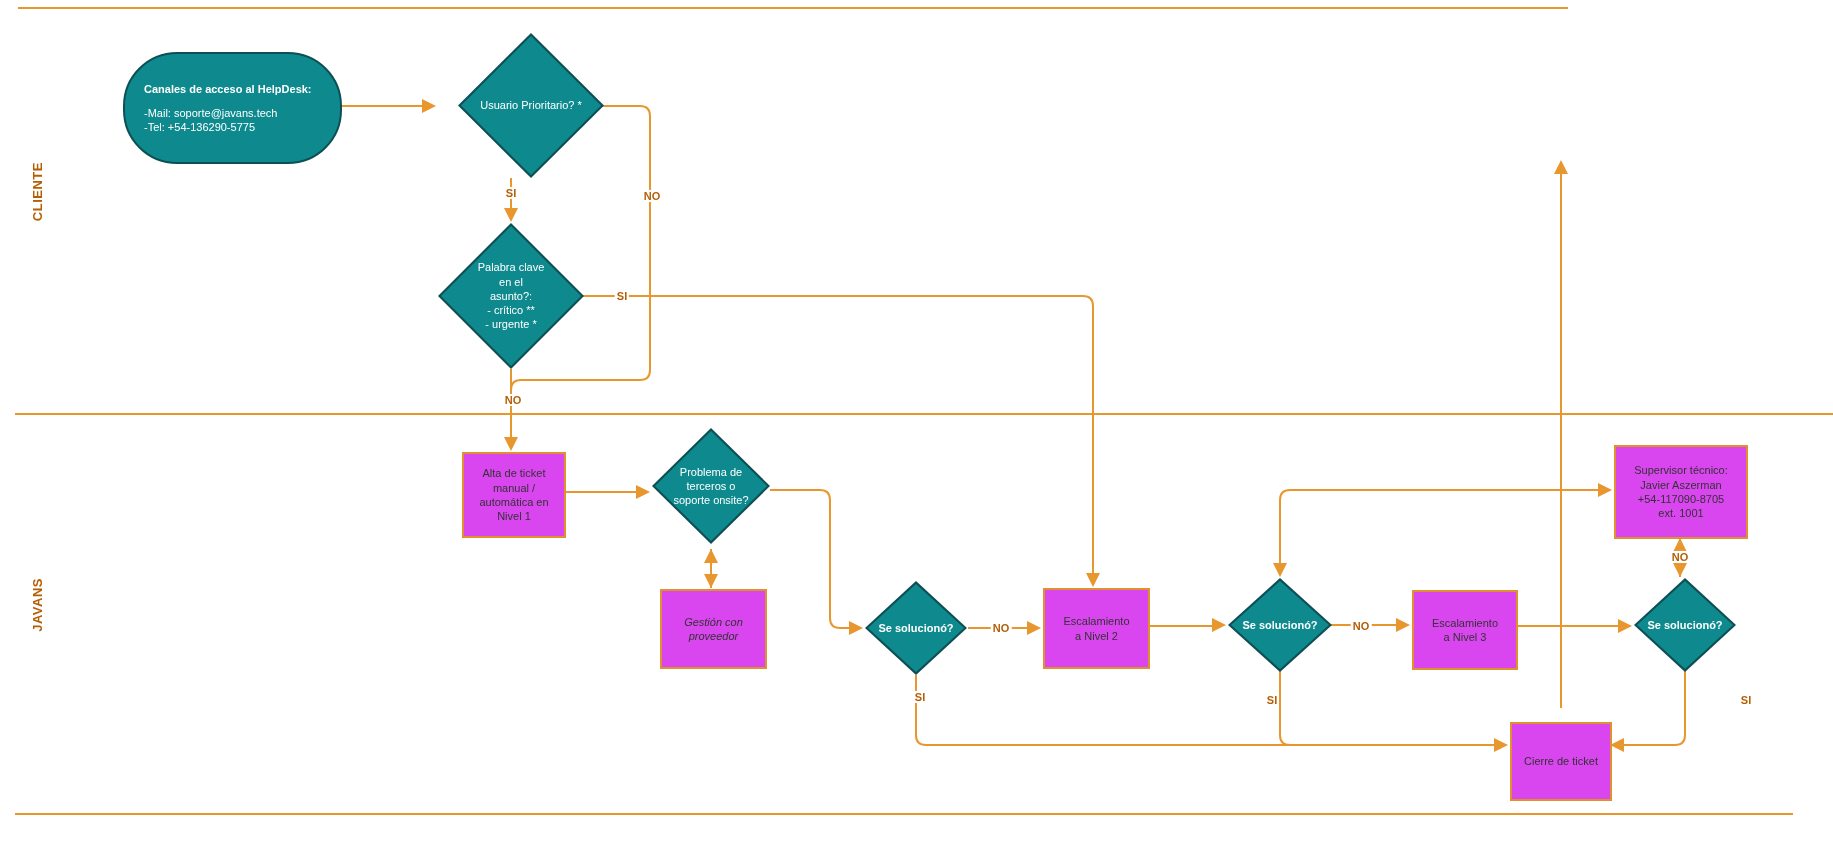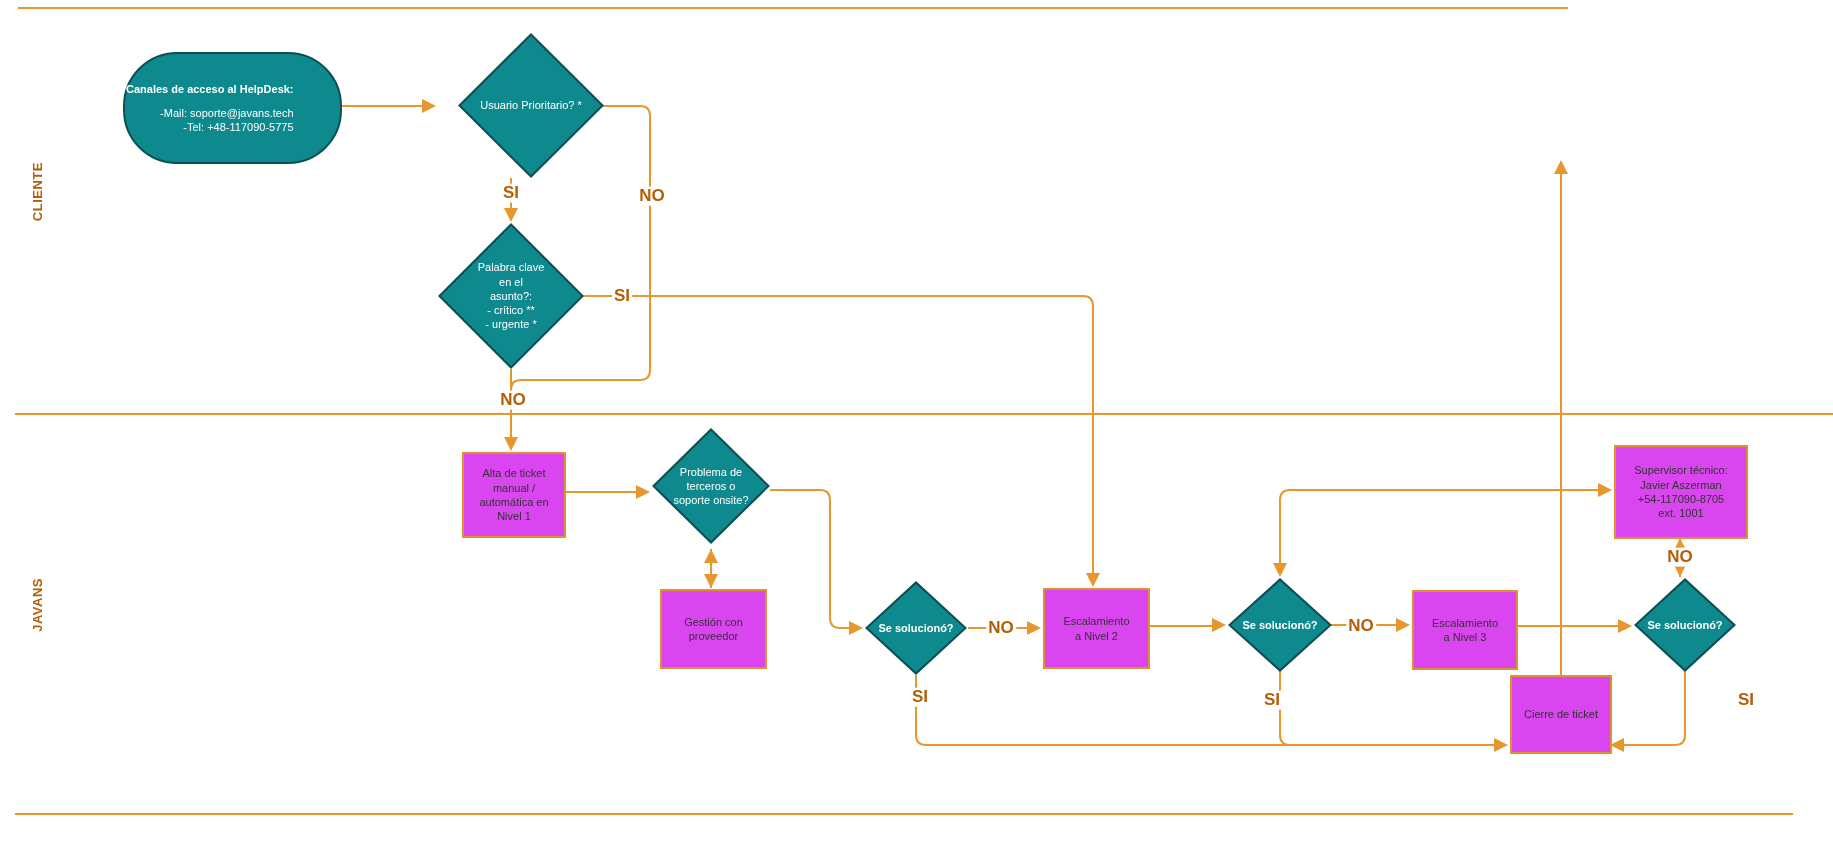--- a/index.html
+++ b/index.html
@@ -12,38 +12,38 @@
     position:absolute;z-index:2;color:#b45f06;font-weight:bold;font-size:13px;
     letter-spacing:.5px;writing-mode:vertical-rl;transform:rotate(180deg);
   }
   .node{position:absolute;z-index:3;display:flex;align-items:center;justify-content:center;
     text-align:center;font-size:11px;line-height:1.3;}
   .stadium{
     background:#0e8a8e;border:2px solid #0d4f54;color:#fff;
   }
   .stadium .txt{white-space:pre-line;}
   #node-canales{border-radius:54px;justify-content:flex-start;text-align:left;}
-  #node-canales .inner{padding-left:1px;padding-right:6px;text-align:right;}
+  #node-canales .inner{padding-left:19px;padding-right:6px;}
   #node-canales .hd{font-weight:bold;margin-bottom:10px;}
   #node-encuesta{border-radius:48px;}
   .diamond{background:transparent;border:none;}
   .diamond .d-bg,.diamond .d-fill{
     position:absolute;clip-path:polygon(50% 0,100% 50%,50% 100%,0 50%);
   }
   .diamond .d-bg{inset:0;background:#0d4f54;}
   .diamond .d-fill{inset:3px;background:#0e8a8e;}
   .diamond .txt{position:relative;z-index:2;color:#fff;white-space:pre-line;padding:0 6px;}
   .rect{
     background:#d946ef;border:2.5px solid #e0912d;color:#333;
   }
   .rect .txt{white-space:pre-line;padding:0 4px;}
   .bold{font-weight:bold;}
   .elabel{
     position:absolute;z-index:4;transform:translate(-50%,-50%);
-    background:#fff;color:#b45f06;font-weight:bold;font-size:17px;
+    background:#fff;color:#b45f06;font-weight:bold;font-size:11px;
     padding:0 2px;line-height:1.1;
   }
 </style>
 </head>
 <body>
 
 <div id="canvas">
 
   <svg class="connectors" width="1833" height="845" viewBox="0 0 1833 845">
     <g stroke="#e8972f" stroke-width="2" fill="none">
@@ -93,21 +93,21 @@
     </g>
   </svg>
 
   <div class="lane-label" style="left:30px;top:162px;">CLIENTE</div>
   <div class="lane-label" style="left:30px;top:578px;">JAVANS</div>
 
   <div class="node stadium" id="node-canales" style="left:123px;top:52px;width:215px;height:108px;">
     <div class="inner">
       <div class="hd">Canales de acceso al HelpDesk:</div>
       <div class="txt">-Mail: soporte@javans.tech
--Tel: +48-117090-5775</div>
+-Tel: +54-136290-5775</div>
     </div>
   </div>
 
   <div class="node diamond" style="left:458px;top:33px;width:146px;height:145px;">
     <div class="d-bg"></div>
     <div class="d-fill"></div>
     <div class="txt">Usuario Prioritario? *</div>
   </div>
 
   <div class="node diamond" style="left:438px;top:223px;width:146px;height:146px;">
@@ -129,21 +129,21 @@
   </div>
 
   <div class="node diamond" style="left:652px;top:428px;width:118px;height:116px;">
     <div class="d-bg"></div>
     <div class="d-fill"></div>
     <div class="txt">Problema de
 terceros o
 soporte onsite?</div>
   </div>
 
-  <div class="node rect" style="left:660px;top:589px;width:103px;height:76px;">
+  <div class="node rect" style="left:660px;top:589px;width:103px;height:76px;font-style:italic;">
     <div class="txt">Gestión con
 proveedor</div>
   </div>
 
   <div class="node diamond" style="left:865px;top:581px;width:102px;height:94px;">
     <div class="d-bg"></div>
     <div class="d-fill"></div>
     <div class="txt bold">Se solucionó?</div>
   </div>
 
@@ -169,21 +169,21 @@
     <div class="txt bold">Se solucionó?</div>
   </div>
 
   <div class="node rect" style="left:1614px;top:445px;width:130px;height:90px;">
     <div class="txt">Supervisor técnico:
 Javier Aszerman
 +54-117090-8705
 ext. 1001</div>
   </div>
 
-  <div class="node rect" style="left:1510px;top:675px;width:98px;height:75px;">
+  <div class="node rect" style="left:1510px;top:722px;width:98px;height:75px;">
     <div class="txt">Cierre de ticket</div>
   </div>
 
   <span class="elabel" style="left:511px;top:193px;">SI</span>
   <span class="elabel" style="left:652px;top:196px;">NO</span>
   <span class="elabel" style="left:622px;top:296px;">SI</span>
   <span class="elabel" style="left:513px;top:400px;">NO</span>
   <span class="elabel" style="left:1001px;top:628px;">NO</span>
   <span class="elabel" style="left:920px;top:697px;">SI</span>
   <span class="elabel" style="left:1361px;top:626px;">NO</span>

